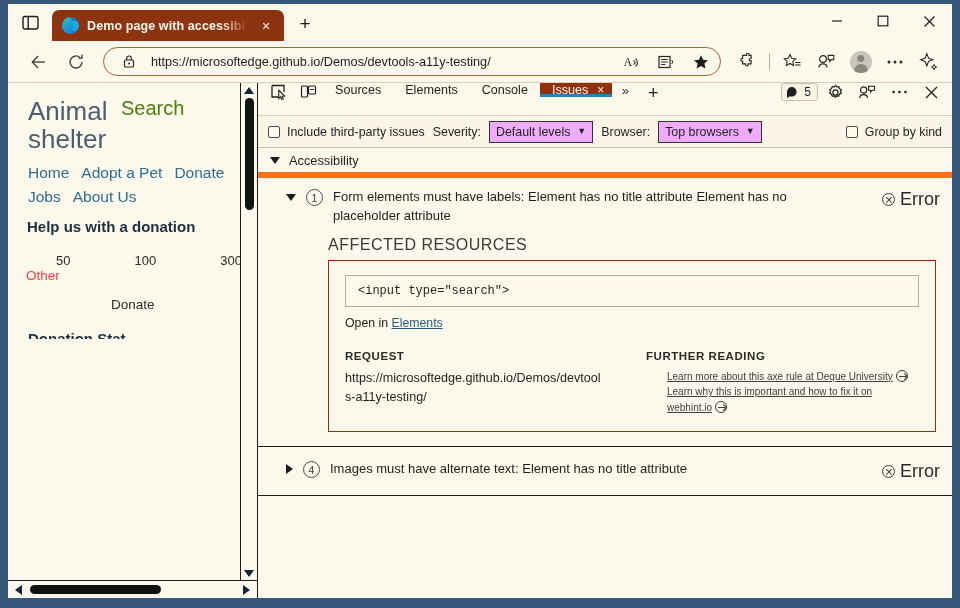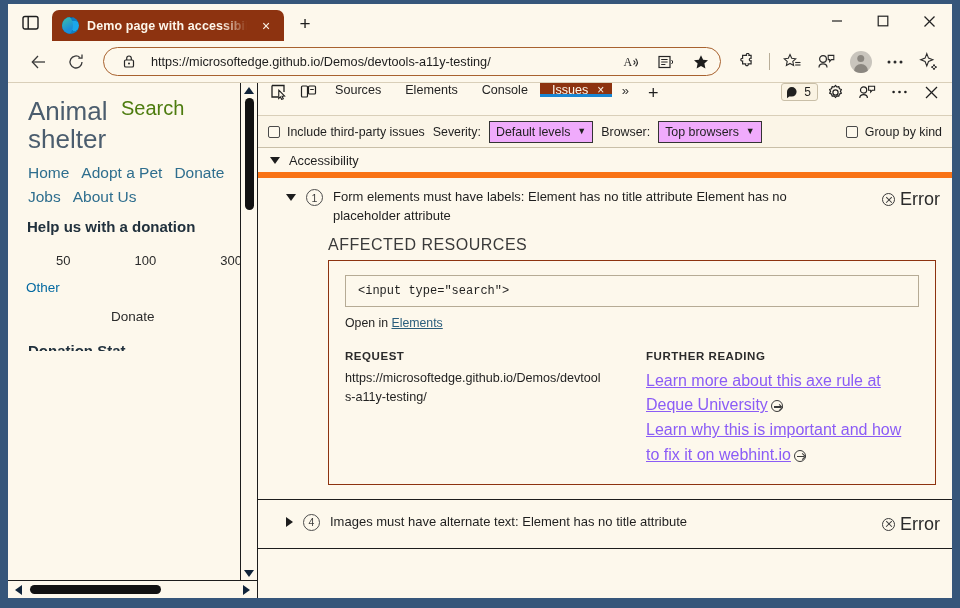--- a/index.html
+++ b/index.html
@@ -168,21 +168,21 @@
     margin-bottom: 18px;
   }
   #donation-head {
     font-size: 15px; font-weight: bold; color: #21313d;
     margin-top: 10px; margin-left: -1px;
   }
   #amounts {
     margin-top: 18px; display: flex; gap: 64px;
     padding-left: 28px; font-size: 13px; color: #2b2b2b;
   }
-  #other-label { margin-top: 12px; font-size: 13.5px; color: #0369a1; margin-left: -2px;}
+  #other-label { font-size: 13.5px; color: #ef4444; margin-left: -2px;}
   #donate-btn-label {
     margin-top: 14px; margin-left: 83px; font-size: 13.5px; color: #2b2b2b;
   }
   #cut-head {
     margin-top: 18px; font-size: 15px; font-weight: bold;
     color: #21313d; height: 9px; overflow: hidden;
   }
   
   #page-vscroll {
     position: absolute; right: 0; top: 0; bottom: 0;
@@ -348,22 +348,22 @@
   .col { flex: 1 1 0; min-width: 0; }
   .col-head {
     font-size: 11.5px; letter-spacing: .55px; color: #2b2b2b;
     font-weight: bold; margin-bottom: 7px;
   }
   .col-text {
     font-size: 12.6px; color: #1f1f1f; line-height: 1.55;
     word-break: break-word; max-width: 258px;
   }
   .ext-link {
-    font-size: 16px; line-height: 1.55; color: #8b5cf6;
-    display: block; max-width: 268px;
+    font-size: 10px; line-height: 1.55; color: #404040;
+    display: block; max-width: 268px; margin-left: 21px;
   }
   .ext-link u { text-decoration: underline; }
   .ext-ico {
     display: inline-block; width: 12px; height: 12px; border-radius: 50%;
     border: 1.1px solid #3b3b3b; position: relative;
     vertical-align: -2px; margin-left: 3px;
   }
   .ext-ico::before {
     content:""; position:absolute; left:2px; top:5px; width:7px; height:1.1px; background:#3b3b3b;
   }

